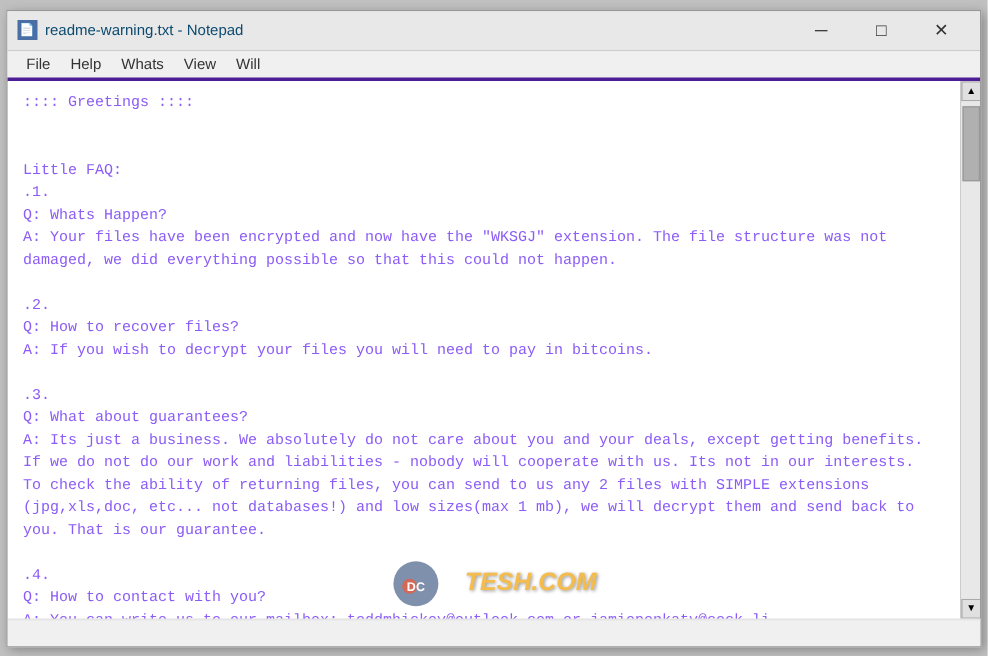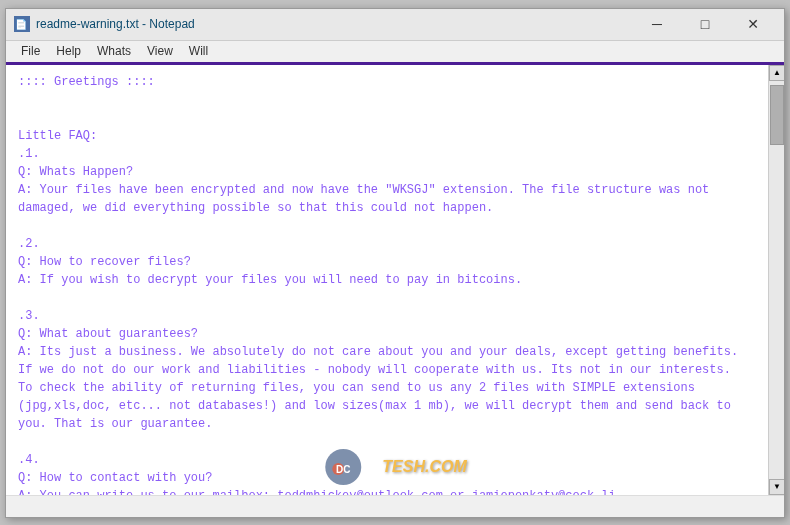--- a/index.html
+++ b/index.html
@@ -269,16 +269,16 @@
     <span></span>
   </div>
 
   <div class="watermark">
     <div class="watermark-content">
       <svg class="watermark-logo" viewBox="0 0 40 40" width="40" height="40">
         <circle cx="20" cy="20" r="18" fill="#1a3a6b" opacity="0.8"></circle>
         <circle cx="15" cy="22" r="6" fill="#cc2200" opacity="0.9"></circle>
         <text x="20" y="26" text-anchor="middle" font-size="10" font-weight="bold" fill="white" font-family="Arial">DC</text>
       </svg>
-      <span class="watermark-text" style="color:#f0a000; font-size:16px; font-weight:bold; font-style:italic; text-shadow: 1px 1px 3px rgba(0,0,0,0.6);">TESH.COM</span>
+      <span class="watermark-text" style="color:#f0a000; font-size:20px; font-weight:bold; font-style:italic; text-shadow: 1px 1px 3px rgba(0,0,0,0.6);">TESH.COM</span>
     </div>
   </div>
 </div>
 
 </body></html>

